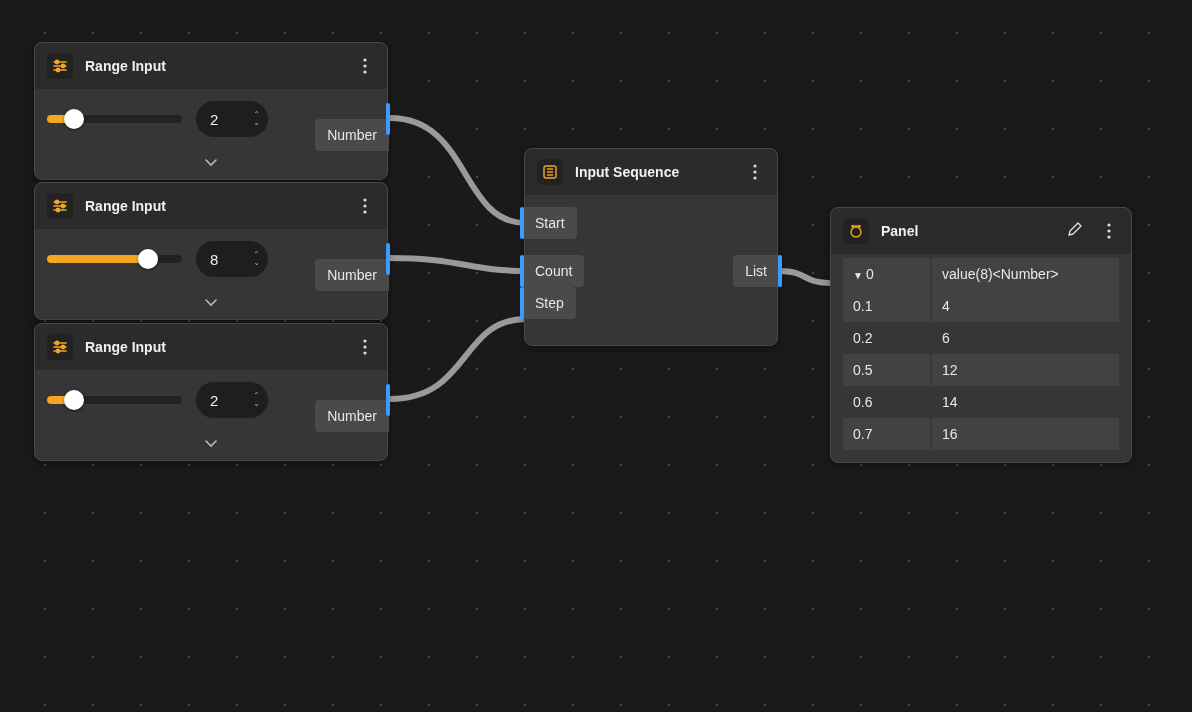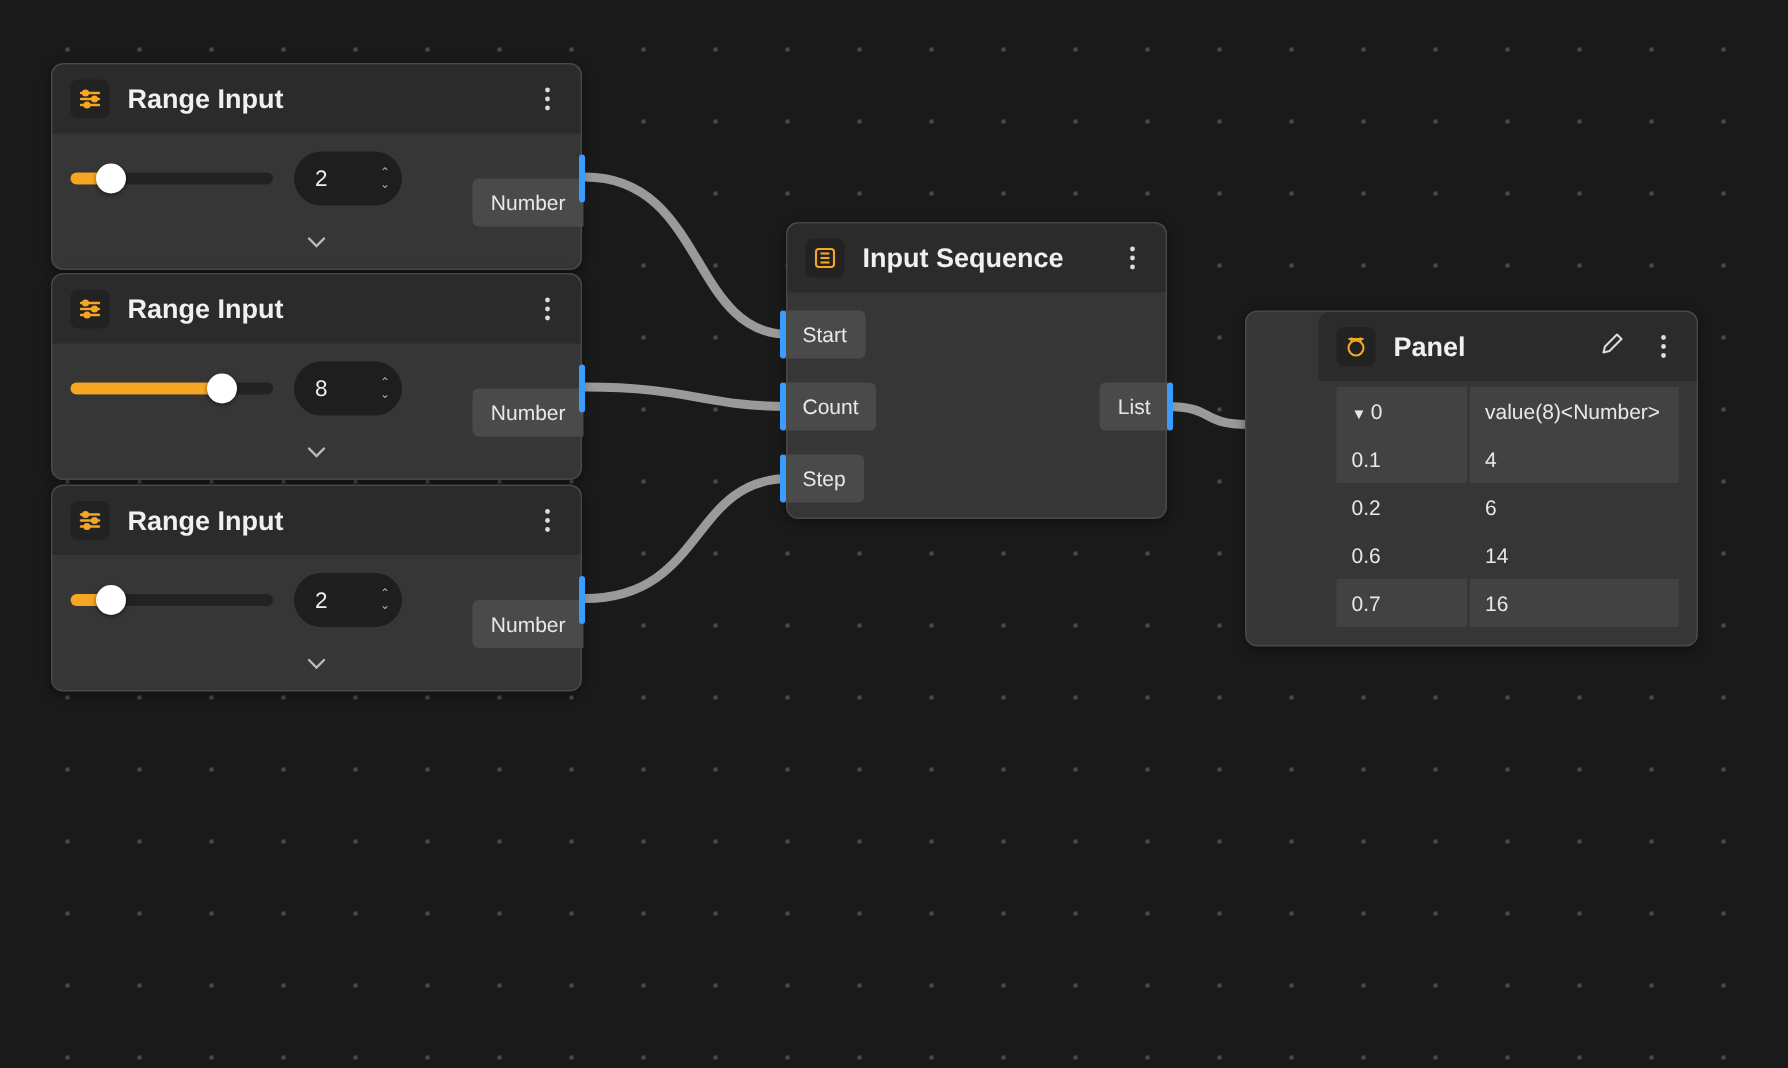--- a/index.html
+++ b/index.html
@@ -25,21 +25,21 @@
     border: 1px solid #484848;
     border-radius: 8px;
     box-shadow: 0 2px 8px rgba(0,0,0,0.4);
   }
   .node-header {
     display: flex; align-items: center; gap: 12px;
     padding: 10px 12px;
     background: #2b2b2b;
     border-radius: 8px 8px 0 0;
   }
-  .node-header .title { font-weight: 600; font-size: 18px; flex: 1; color: #f0f0f0; }
+  .node-header .title { font-weight: 600; font-size: 14px; flex: 1; color: #f0f0f0; }
   .node-header .iconbox {
     width: 26px; height: 26px; border-radius: 5px;
     display: flex; align-items: center; justify-content: center;
     background: #222;
   }
   .node-header .menu-icon { width: 20px; height: 20px; display:flex; align-items:center; justify-content:center; cursor:pointer; }
   .node-body { padding: 12px; position: relative; }
   
   .range-row { display: flex; align-items: center; gap: 14px; }
   .slider-wrap { position: relative; width: 135px; height: 20px; }
@@ -267,33 +267,33 @@
     <div class="seq-body">
 
       <div style="position:absolute; left:-1px; top:12px;">
         <div class="port-chip input"><span>Start</span></div>
         <div class="port-bar" style="left:-4px; top:0;"></div>
       </div>
       <div style="position:absolute; left:-1px; top:60px;">
         <div class="port-chip input"><span>Count</span></div>
         <div class="port-bar" style="left:-4px; top:0;"></div>
       </div>
-      <div style="position:absolute; left:-1px; top:108px;">
+      <div style="position:absolute; left:-1px; top:92px;">
         <div class="port-chip input"><span>Step</span></div>
         <div class="port-bar" style="left:-4px; top:0;"></div>
       </div>
 
       <div style="position:absolute; right:-1px; top:60px;">
         <div class="port-chip output"><span>List</span></div>
         <div class="port-bar" style="right:-4px; top:0;"></div>
       </div>
     </div>
   </div>
 
-  <div class="node" style="left:830px; top:207px; width:302px;padding-left:48px;">
+  <div class="node" style="left:830px; top:207px; width:302px;">
     <div class="node-header">
       <div class="iconbox">
         <svg width="18" height="18" viewBox="0 0 18 18">
             <g stroke="#f5a623" stroke-width="1.4" fill="none">
               <circle cx="9" cy="10" r="5"></circle>
               <line x1="6" y1="3" x2="6" y2="6"></line>
               <line x1="12" y1="3" x2="12" y2="6"></line>
               <line x1="4" y1="4" x2="14" y2="4"></line>
             </g>
           </svg>
@@ -322,20 +322,24 @@
         </tbody>
           <tbody id="panel-rows">
             <tr class="odd">
               <td>0.1</td>
               <td>4</td>
             </tr>
             <tr>
               <td>0.2</td>
               <td>6</td>
             </tr>
+            <tr class="odd">
+              <td>0.5</td>
+              <td>12</td>
+            </tr>
             <tr>
               <td>0.6</td>
               <td>14</td>
             </tr>
             <tr class="odd">
               <td>0.7</td>
               <td>16</td>
             </tr>
           </tbody>
       </table>

